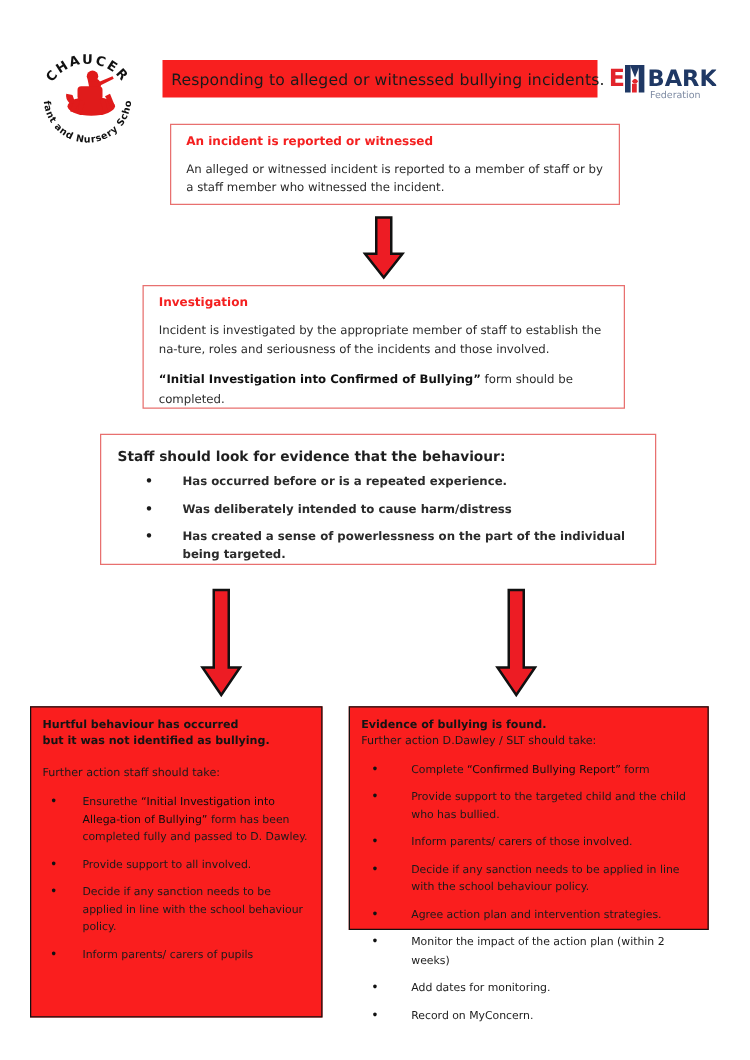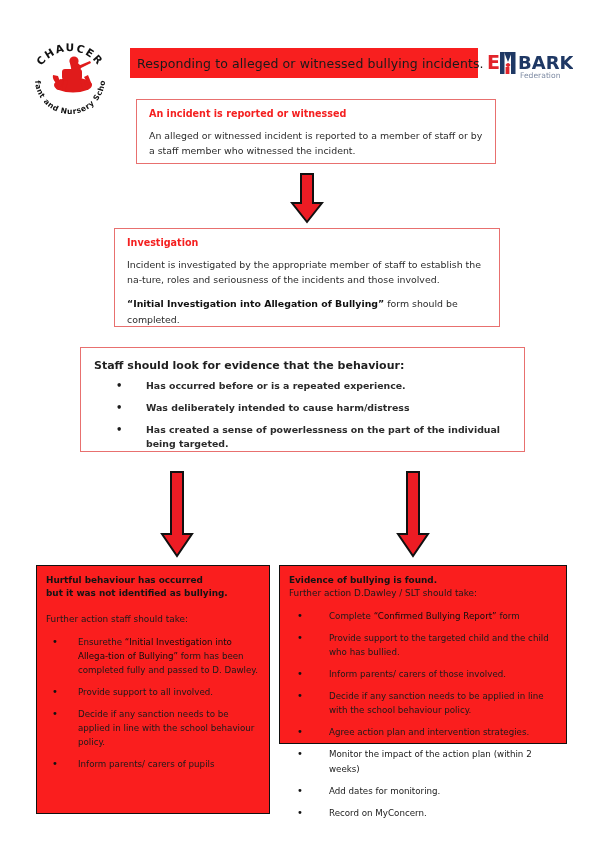--- a/index.html
+++ b/index.html
@@ -106,21 +106,21 @@
   #arrow-left  { left: 160px; top: 470px; width: 34px; height: 88px; }
   #arrow-right { left: 396px; top: 470px; width: 34px; height: 88px; }
 
   
   .rbox {
     position: absolute;
     background: #fa1e1e;
     border: 1.6px solid #111111;
     padding: 8px 9px 0 9px;
   }
-  #box-no-bullying { left: 36px;  top: 565px; width: 234px; height: 249px; }
+  #box-no-bullying { left: 24px;  top: 565px; width: 234px; height: 249px; }
   #box-bullying    { left: 279px; top: 565px; width: 288px; height: 179px; }
 
   .rbox .rhd {
     color: #141414;
     font-weight: bold;
     font-size: 8.9px;
     line-height: 1.45;
   }
   .rbox .rsub {
     color: #1a1a1a;
@@ -205,21 +205,21 @@
 
 <div class="arrow" id="arrow-top">
   <svg viewBox="0 0 34 52" width="34" height="52">
     <polygon points="11,2 23,2 23,31 32,31 17,50 2,31 11,31" fill="#ed1c24" stroke="#111111" stroke-width="2" stroke-linejoin="miter"></polygon>
   </svg>
 </div>
 
 <div class="wbox" id="box-investigation">
   <div class="hd">Investigation</div>
   <p>Incident is investigated by the appropriate member of staff to establish the na-ture, roles and seriousness of the incidents and those involved.</p>
-  <p class="b sp"><strong>“Initial Investigation into Allegation of Bullying”</strong><span> form should be completed.</span></p>
+  <p class="b sp"><strong>“Initial Investigation into Confirmed of Bullying”</strong><span> form should be completed.</span></p>
 </div>
 
 <div class="wbox" id="box-evidence">
   <div class="lead">Staff should look for evidence that the behaviour:</div>
   <ul>
     <li>Has occurred before or is a repeated experience.</li>
     <li>Was deliberately intended to cause harm/distress</li>
     <li>Has created a sense of powerlessness on the part of the individual being targeted.</li>
   </ul>
 </div>

